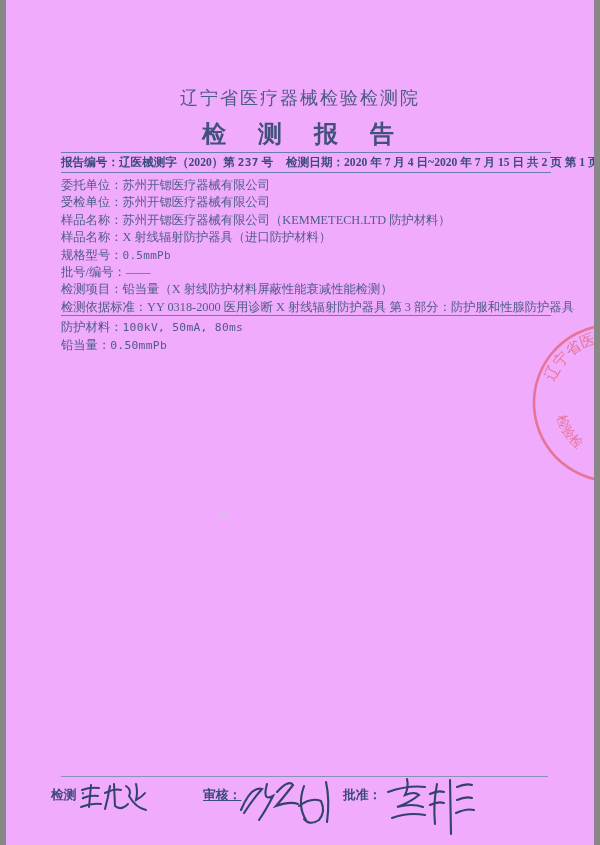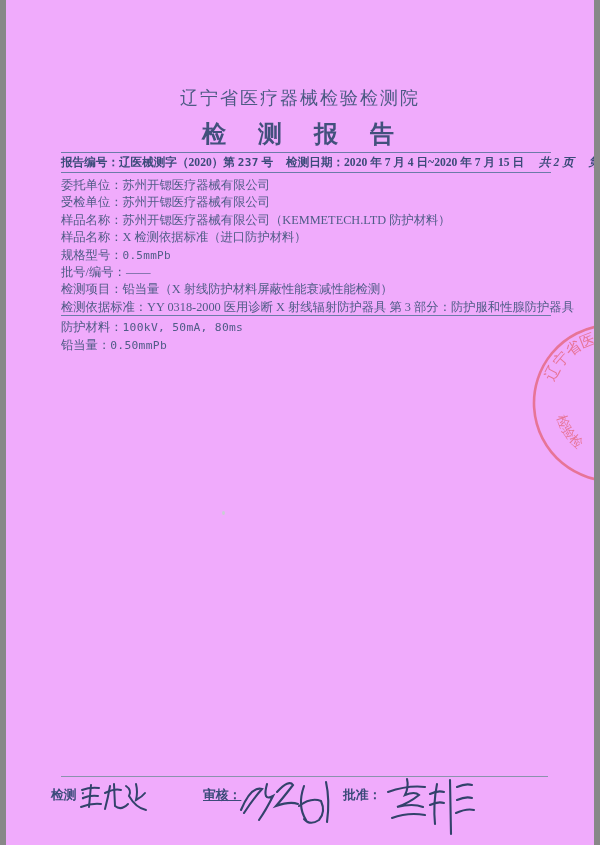--- a/index.html
+++ b/index.html
@@ -21,21 +21,21 @@
   .hr{position:absolute; left:55px; height:1px; background:#6c7ba8;}
   .hr1{top:152px; width:490px;}
   .hr2{top:172px; width:490px;}
   .hr3{top:315px; width:490px;}
   .hr4{top:776px; width:487px; background:#8a93ad;}
   .meta-row{
     position:absolute; top:155px; left:55px; width:492px;
     font-size:11.6px; font-weight:bold; color:#3c4b7a; white-space:nowrap;
   }
   .meta-row .g1{margin-left:13px;}
-  .meta-row .g2{margin-left:15px;font-style:italic;}
+  .meta-row .g2{margin-left:3px;}
   .mono{font-family:"DejaVu Sans Mono","Liberation Mono",monospace; font-size:11px; letter-spacing:0.3px;}
   .fields{position:absolute; top:177px; left:55px; right:30px; font-size:12.3px; line-height:17.4px;}
   .frow{white-space:nowrap;}
   .flabel{color:#4d5a84;}
   .fvalue{color:#4f5c87;text-align:center;}
   .results{position:absolute; top:319px; left:55px; font-size:12.3px; line-height:17.7px;}
   .results .mono{font-size:11.3px;}
   
   .stamp-clip{
     position:absolute; top:318px; right:0; width:72px; height:172px;
@@ -67,21 +67,21 @@
   <div class="meta-row">
     <span>报告编号：</span><span>辽医械测字（2020）第 </span><span class="mono">237</span><span> 号</span><span class="g1">检测日期：</span><span>2020 年 7 月 4 日~2020 年 7 月 15 日</span><span class="g2">共 2 页</span><span class="g2">第 1 页</span>
   </div>
 
   <div class="hr hr2"></div>
 
   <div class="fields">
     <div class="frow"><span class="flabel">委托单位：</span><span class="fvalue">苏州开锶医疗器械有限公司</span></div>
     <div class="frow"><span class="flabel">受检单位：</span><span class="fvalue">苏州开锶医疗器械有限公司</span></div>
     <div class="frow"><span class="flabel">样品名称：</span><span class="fvalue">苏州开锶医疗器械有限公司（KEMMETECH.LTD 防护材料）</span></div>
-    <div class="frow"><span class="flabel">样品名称：</span><span class="fvalue">X 检测依据标准（进口防护材料）</span></div>
+    <div class="frow"><span class="flabel">样品名称：</span><span class="fvalue">X 射线辐射防护器具（进口防护材料）</span></div>
     <div class="frow"><span class="flabel">规格型号：</span><span class="fvalue mono">0.5mmPb</span></div>
     <div class="frow"><span class="flabel">批号/编号：</span><span class="fvalue">——</span></div>
     <div class="frow"><span class="flabel">检测项目：</span><span class="fvalue">铅当量（X 射线防护材料屏蔽性能衰减性能检测）</span></div>
     <div class="frow"><span class="flabel">检测依据标准：</span><span class="fvalue">YY 0318-2000 医用诊断 X 射线辐射防护器具 第 3 部分：防护服和性腺防护器具</span></div>
   </div>
 
   <div class="hr hr3"></div>
 
   <div class="results">
     <div class="frow"><span class="flabel">防护材料：</span><span class="fvalue mono">100kV, 50mA, 80ms</span></div>

